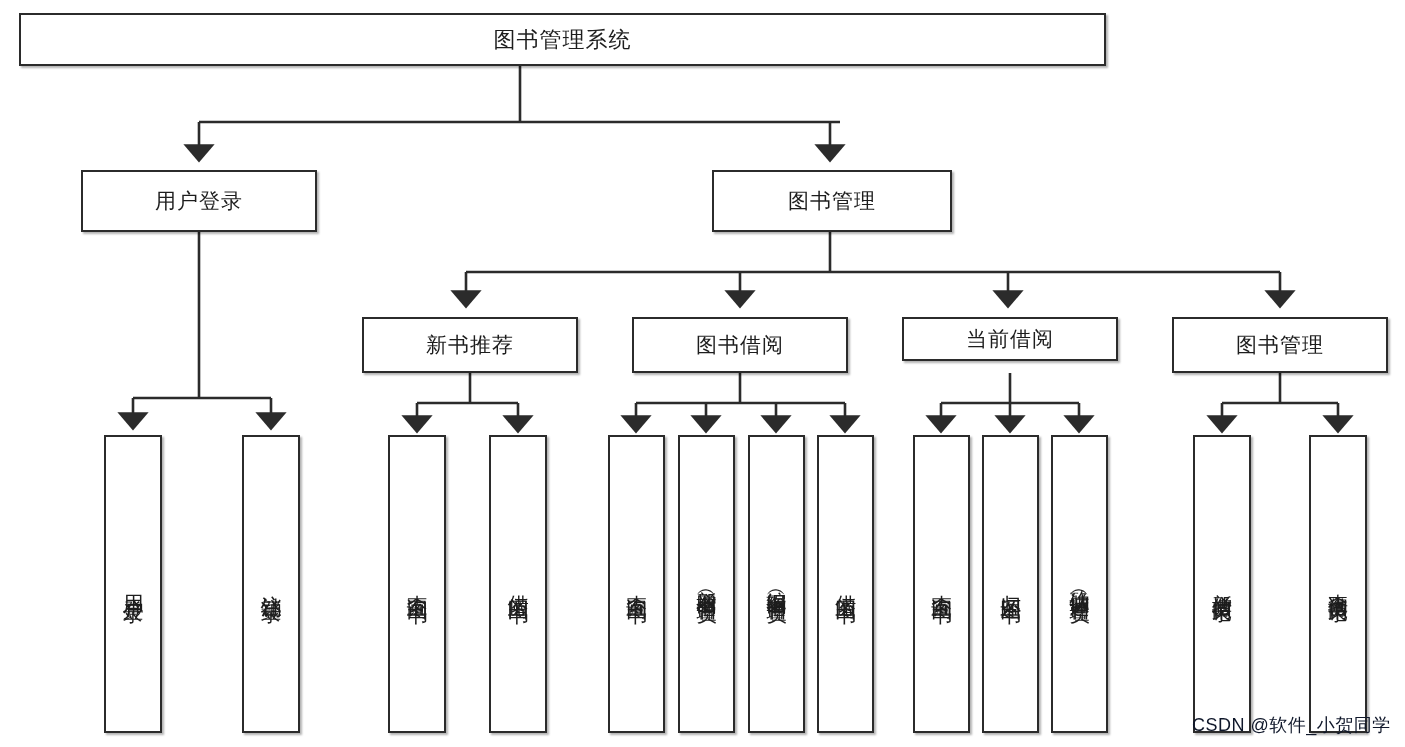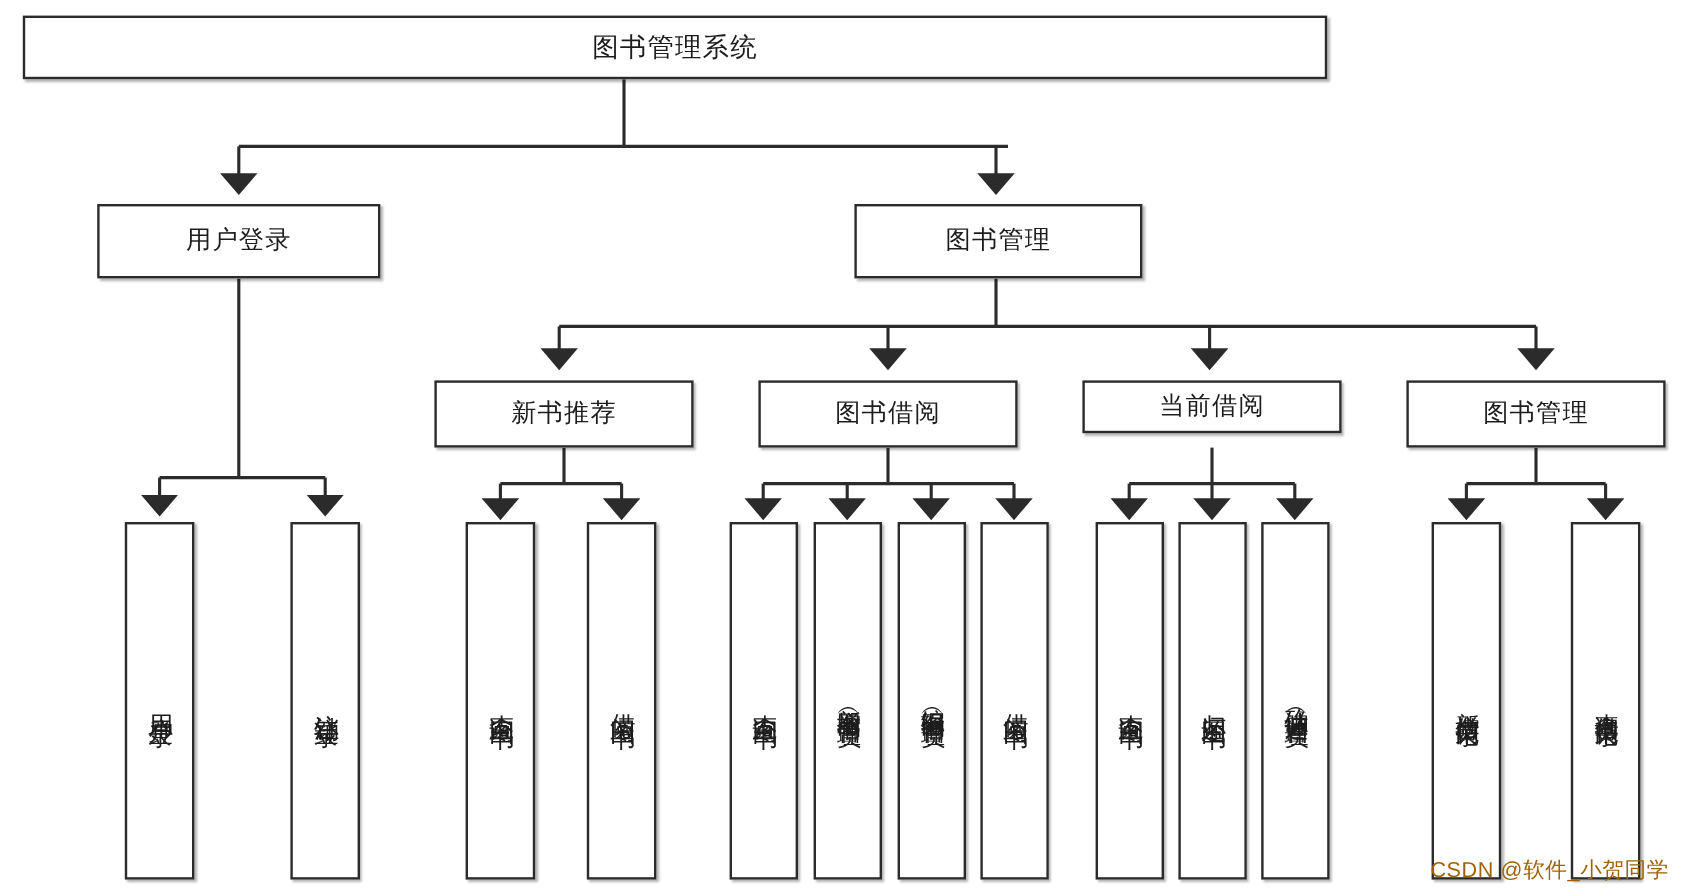--- a/index.html
+++ b/index.html
@@ -68,21 +68,21 @@
   }
   .node.vert.tall .lbl {
     font-size: 20px;
     letter-spacing: 2px;
   }
   .watermark {
     position: absolute;
     left: 1192px;
     top: 713px;
     font-size: 18px;
-    color: #a16207;
+    color: #0f172a;
     white-space: nowrap;
     z-index: 5;
     letter-spacing: 0.5px;
   }
 </style>
 </head>
 <body>
 
 <div id="canvas">
 

